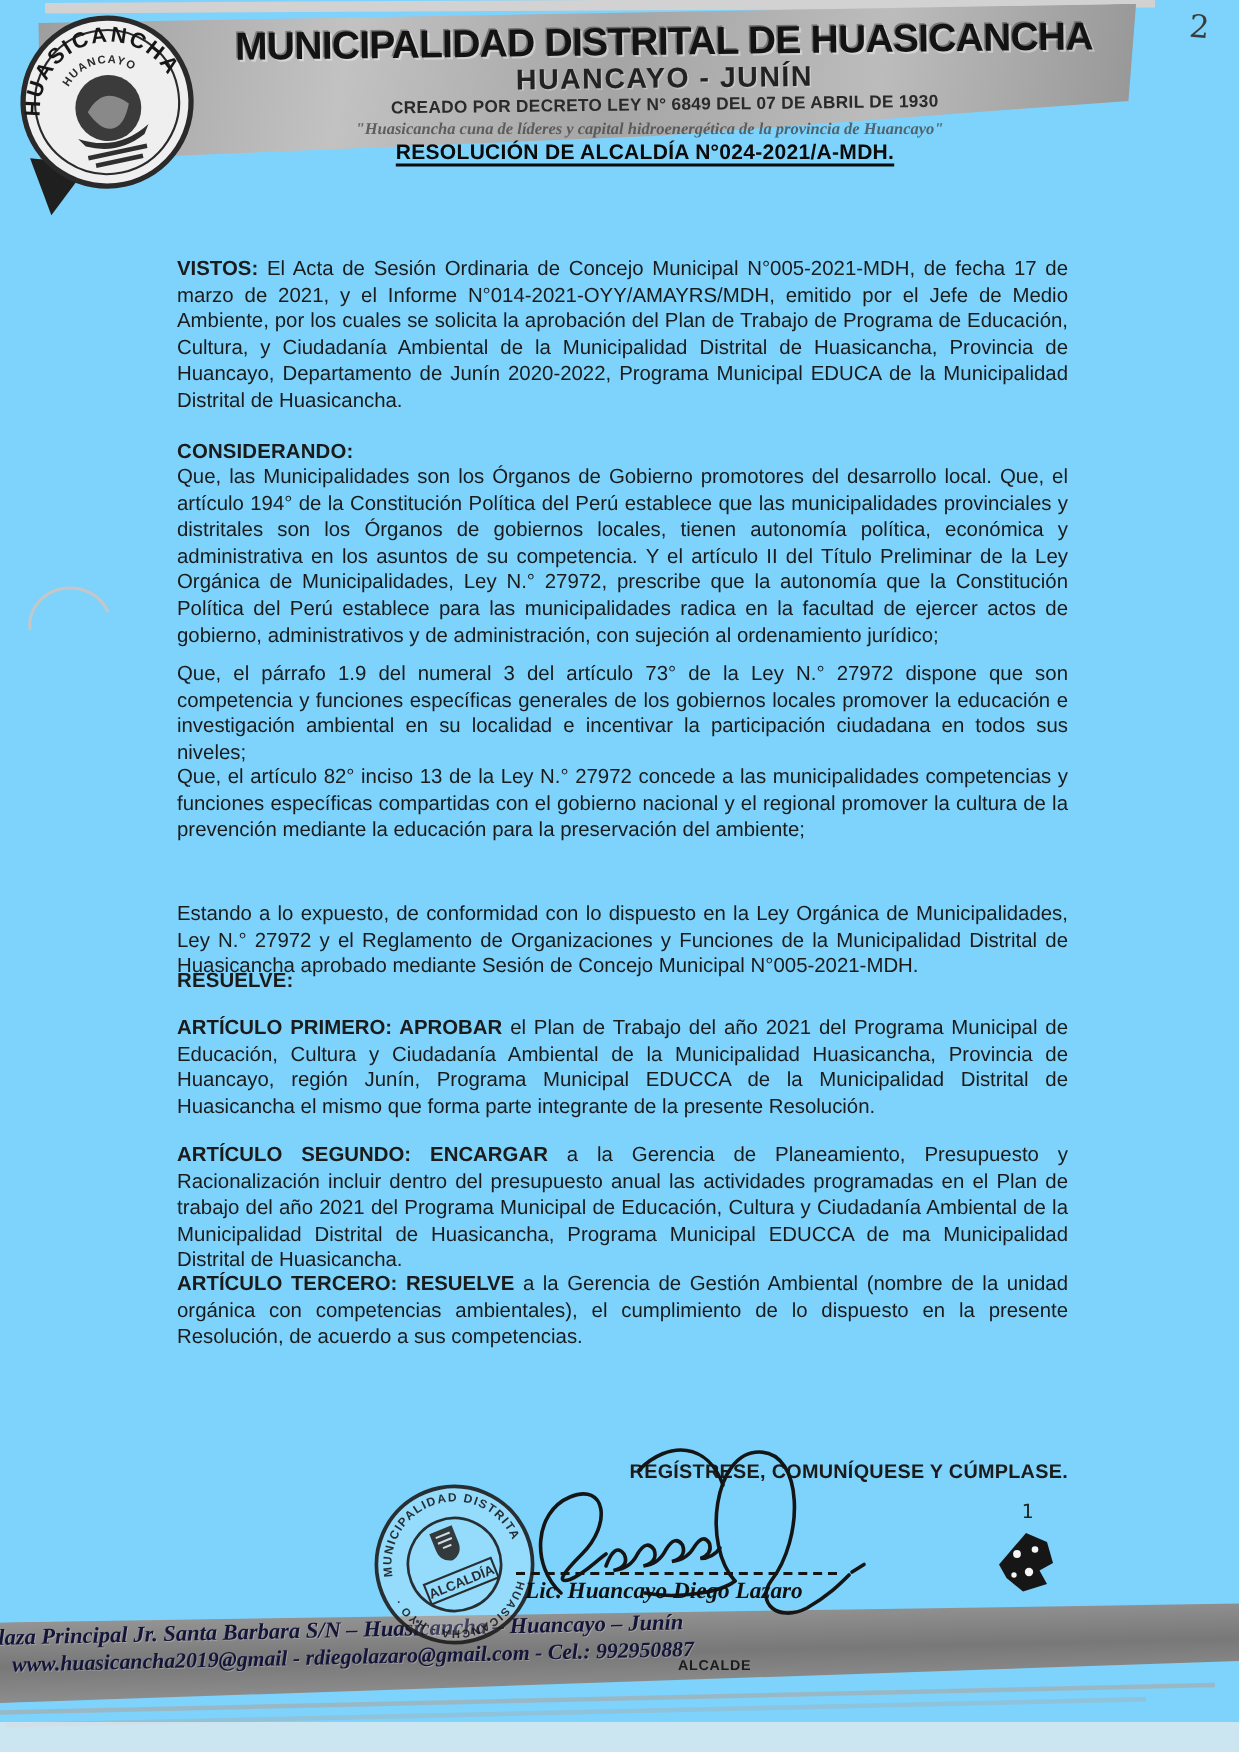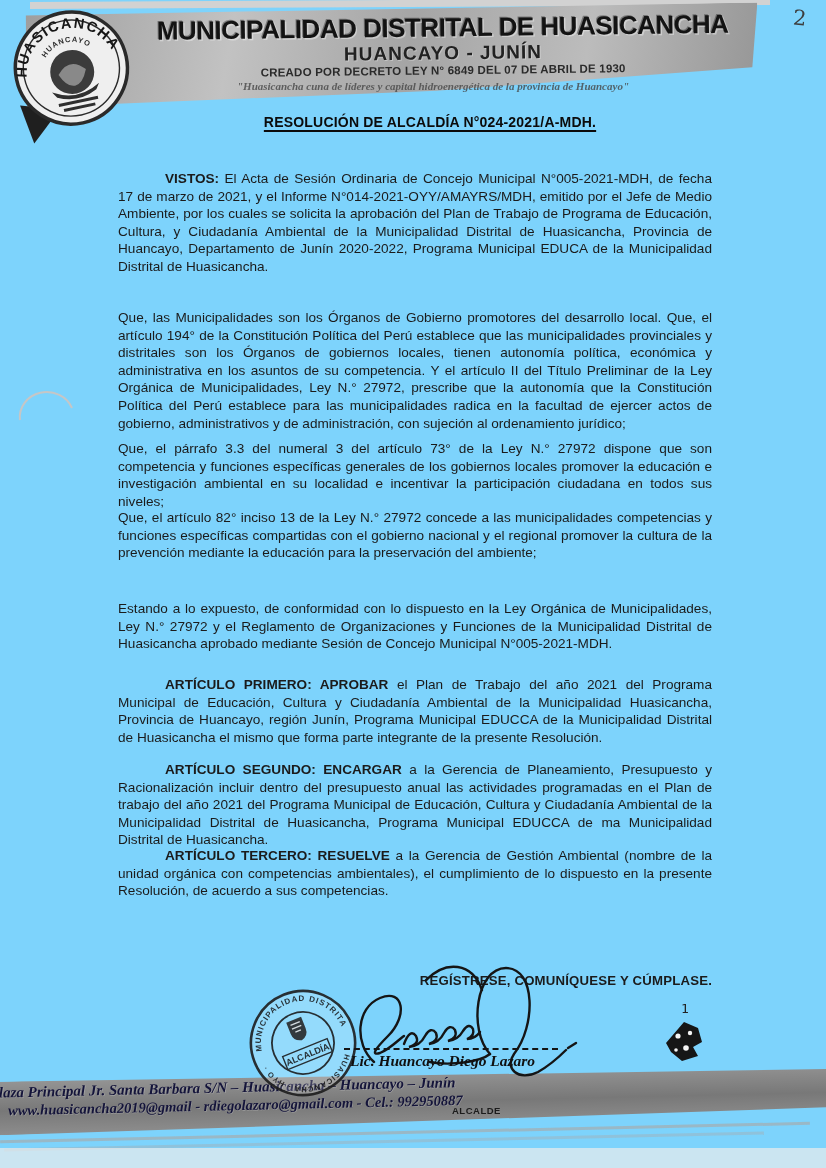--- a/index.html
+++ b/index.html
@@ -26,30 +26,30 @@
     text-shadow:1px 1px 0 rgba(255,255,255,.3);}
   .hb-decree{font-size:11.5px;font-weight:700;color:#2a2a2a;margin-top:1px;letter-spacing:.2px;}
   .motto{
     position:absolute;left:118px;top:80px;width:630px;text-align:center;
     font-family:"Liberation Serif",serif;font-style:italic;font-weight:700;
     font-size:11px;color:rgba(70,70,70,.8);z-index:2;
   }
   .res-title{
     position:absolute;left:160px;top:93px;width:540px;text-align:center;z-index:3;
     font-size:14px;font-weight:800;color:#0b0b0b;letter-spacing:.2px;
-    text-decoration:underline;text-decoration-thickness:2px;text-underline-offset:3px;margin-top:21px;
+    text-decoration:underline;text-decoration-thickness:2px;text-underline-offset:3px;
   }
   .seal{position:absolute;left:8px;top:2px;z-index:4;transform:rotate(-12deg);}
   .handwritten-num{
     position:absolute;left:793px;top:6px;font-family:"DejaVu Serif",serif;
     font-size:21px;color:#3c3c3c;transform:rotate(5deg);
   }
   
   .blk{position:absolute;left:118px;width:594px;font-size:13.6px;line-height:17.6px;text-align:justify;}
-  .blk b{font-weight:800;margin-left:47px;}
+  .blk b{font-weight:800;}
   .dateline{top:131px;text-align:right;font-size:13.8px;}
   .heading{font-weight:800;text-align:left;letter-spacing:.1px;}
   .closing{top:972px;font-weight:800;font-size:13.2px;text-align:right;letter-spacing:.2px;}
   
   .stamp{position:absolute;left:248px;top:988px;z-index:6;transform:rotate(-22deg);opacity:.9;}
   .sig-svg{position:absolute;left:330px;top:958px;z-index:7;}
   .sig-dash{position:absolute;left:344px;top:1048px;width:214px;border-top:2.4px dashed #141414;z-index:7;}
   .sig-name{
     position:absolute;left:350px;top:1052px;z-index:8;
     font-family:"Liberation Serif",serif;font-weight:700;font-style:italic;
@@ -120,26 +120,28 @@
 
   <div class="handwritten-num">2</div>
 
   <svg class="faint-arc" width="72" height="52" viewBox="0 0 72 52">
     <path d="M8,42 A 27,25 0 0 1 60,30" fill="none" stroke="#c6c6c6" stroke-width="2"></path>
   </svg>
 
 
   <div class="blk" style="top:170px"><b>VISTOS:</b><span> El Acta de Sesión Ordinaria de Concejo Municipal N°005-2021-MDH, de fecha 17 de marzo de 2021, y el Informe N°014-2021-OYY/AMAYRS/MDH, emitido por el Jefe de Medio Ambiente, por los cuales se solicita la aprobación del Plan de Trabajo de Programa de Educación, Cultura, y Ciudadanía Ambiental de la Municipalidad Distrital de Huasicancha, Provincia de Huancayo, Departamento de Junín 2020-2022, Programa Municipal EDUCA de la Municipalidad Distrital de Huasicancha.</span></div>
 
+  <div class="blk heading" style="top:292px">CONSIDERANDO:</div>
 
   <div class="blk" style="top:309px">Que, las Municipalidades son los Órganos de Gobierno promotores del desarrollo local. Que, el artículo 194° de la Constitución Política del Perú establece que las municipalidades provinciales y distritales son los Órganos de gobiernos locales, tienen autonomía política, económica y administrativa en los asuntos de su competencia. Y el artículo II del Título Preliminar de la Ley Orgánica de Municipalidades, Ley N.° 27972, prescribe que la autonomía que la Constitución Política del Perú establece para las municipalidades radica en la facultad de ejercer actos de gobierno, administrativos y de administración, con sujeción al ordenamiento jurídico;</div>
-  <div class="blk" style="top:440px">Que, el párrafo 3.3 del numeral 3 del artículo 73° de la Ley N.° 27972 dispone que son competencia y funciones específicas generales de los gobiernos locales promover la educación e investigación ambiental en su localidad e incentivar la participación ciudadana en todos sus niveles;</div>
+  <div class="blk" style="top:440px">Que, el párrafo 1.9 del numeral 3 del artículo 73° de la Ley N.° 27972 dispone que son competencia y funciones específicas generales de los gobiernos locales promover la educación e investigación ambiental en su localidad e incentivar la participación ciudadana en todos sus niveles;</div>
   <div class="blk" style="top:509px">Que, el artículo 82° inciso 13 de la Ley N.° 27972 concede a las municipalidades competencias y funciones específicas compartidas con el gobierno nacional y el regional promover la cultura de la prevención mediante la educación para la preservación del ambiente;</div>
   <div class="blk" style="top:600px">Estando a lo expuesto, de conformidad con lo dispuesto en la Ley Orgánica de Municipalidades, Ley N.° 27972 y el Reglamento de Organizaciones y Funciones de la Municipalidad Distrital de Huasicancha aprobado mediante Sesión de Concejo Municipal N°005-2021-MDH.</div>
 
+  <div class="blk heading" style="top:645px">RESUELVE:</div>
 
   <div class="blk" style="top:676px"><b>ARTÍCULO PRIMERO: APROBAR</b><span> el Plan de Trabajo del año 2021 del Programa Municipal de Educación, Cultura y Ciudadanía Ambiental de la Municipalidad Huasicancha, Provincia de Huancayo, región Junín, Programa Municipal EDUCCA de la Municipalidad Distrital de Huasicancha el mismo que forma parte integrante de la presente Resolución.</span></div>
 
   <div class="blk" style="top:761px"><b>ARTÍCULO SEGUNDO: ENCARGAR</b><span> a la Gerencia de Planeamiento, Presupuesto y Racionalización incluir dentro del presupuesto anual las actividades programadas en el Plan de trabajo del año 2021 del Programa Municipal de Educación, Cultura y Ciudadanía Ambiental de la Municipalidad Distrital de Huasicancha, Programa Municipal EDUCCA de ma Municipalidad Distrital de Huasicancha.</span></div>
 
   <div class="blk" style="top:847px"><b>ARTÍCULO TERCERO: RESUELVE</b><span> a la Gerencia de Gestión Ambiental (nombre de la unidad orgánica con competencias ambientales), el cumplimiento de lo dispuesto en la presente Resolución, de acuerdo a sus competencias.</span></div>
 
 
   <div class="blk closing">REGÍSTRESE, COMUNÍQUESE Y CÚMPLASE.</div>
 

